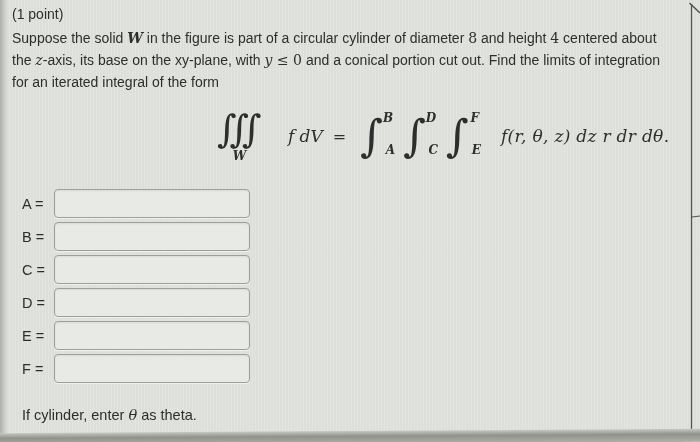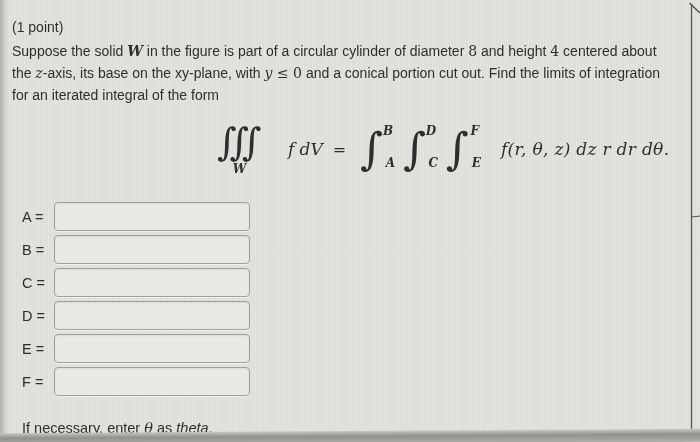--- a/index.html
+++ b/index.html
@@ -22,30 +22,30 @@
     background:linear-gradient(90deg, #aeb0ab, #d4d6d1 65%, rgba(212,214,209,0));
     pointer-events:none;
   }
   .bottom-bar {
     position:absolute; left:-5px; bottom:-2px; width:710px; height:13px;
     background:linear-gradient(180deg, #c6c8c3 0%, #90928c 40%, #aeb0ab 100%);
     transform:rotate(-0.35deg);
   }
   .right-figure { position:absolute; right:0; top:0; }
 
-  .content { position:absolute; left:12px; top:19px; width:668px; }
+  .content { position:absolute; left:12px; top:6px; width:668px; }
 
   .points-label { font-size:14px; margin-bottom:5px; }
 
   .statement { width:652px; font-size:14px; line-height:22px; }
 
   .seg-math   { font-family:"DejaVu Serif", serif; font-style:italic; }
   .seg-mathbf { font-family:"DejaVu Serif", serif; font-style:italic; font-weight:bold; }
   .seg-mathnum{ font-family:"DejaVu Serif", serif; }
-  .seg-italic { font-style:italic; }
+  .seg-italic { }
 
   
   .formula { display:flex; align-items:center; height:62px; margin:12px 0 0 205px; }
   .trip { display:flex; flex-direction:column; align-items:center; margin-right:8px; }
   .trip-sign { font-family:"DejaVu Serif", serif; font-size:38px; line-height:1; }
   .trip-sub  { font-family:"DejaVu Serif", serif; font-style:italic; font-weight:bold; font-size:12px; margin-top:1px; }
   .lhs { font-family:"DejaVu Serif", serif; font-style:italic; font-size:17px; margin-right:10px;margin-left:18px; }
   .eq  { font-family:"DejaVu Serif", serif; font-size:16px; margin-right:14px; }
   .intunit { position:relative; margin-right:20px; }
   .int-sign { font-family:"DejaVu Serif", serif; font-size:44px; line-height:1; display:inline-block; }
@@ -129,21 +129,21 @@
       <div class="answer-row">
         <span class="answer-label">E =</span>
         <input class="answer-input" type="text" value="" style="">
       </div>
       <div class="answer-row">
         <span class="answer-label">F =</span>
         <input class="answer-input" type="text" value="" style="">
       </div>
     </div>
 
-    <div class="note"><span>If necessary, enter </span><span class="seg-math">θ</span><span> as </span><span class="seg-italic">theta</span><span>.</span></div>
+    <div class="note"><span>If cylinder, enter </span><span class="seg-math">θ</span><span> as </span><span class="seg-italic">theta</span><span>.</span></div>
 
   </div>
 
   <svg class="right-figure" width="12" height="442" viewBox="688 0 12 442">
     <line x1="691.5" y1="4" x2="691.5" y2="431" stroke="#54554f" stroke-width="1.3"></line>
     <line x1="689.5" y1="3" x2="700" y2="13" stroke="#54554f" stroke-width="1.6"></line>
     <line x1="692" y1="217" x2="700" y2="216" stroke="#54554f" stroke-width="1.1"></line>
   </svg>
 
   <div class="bottom-bar"></div>

